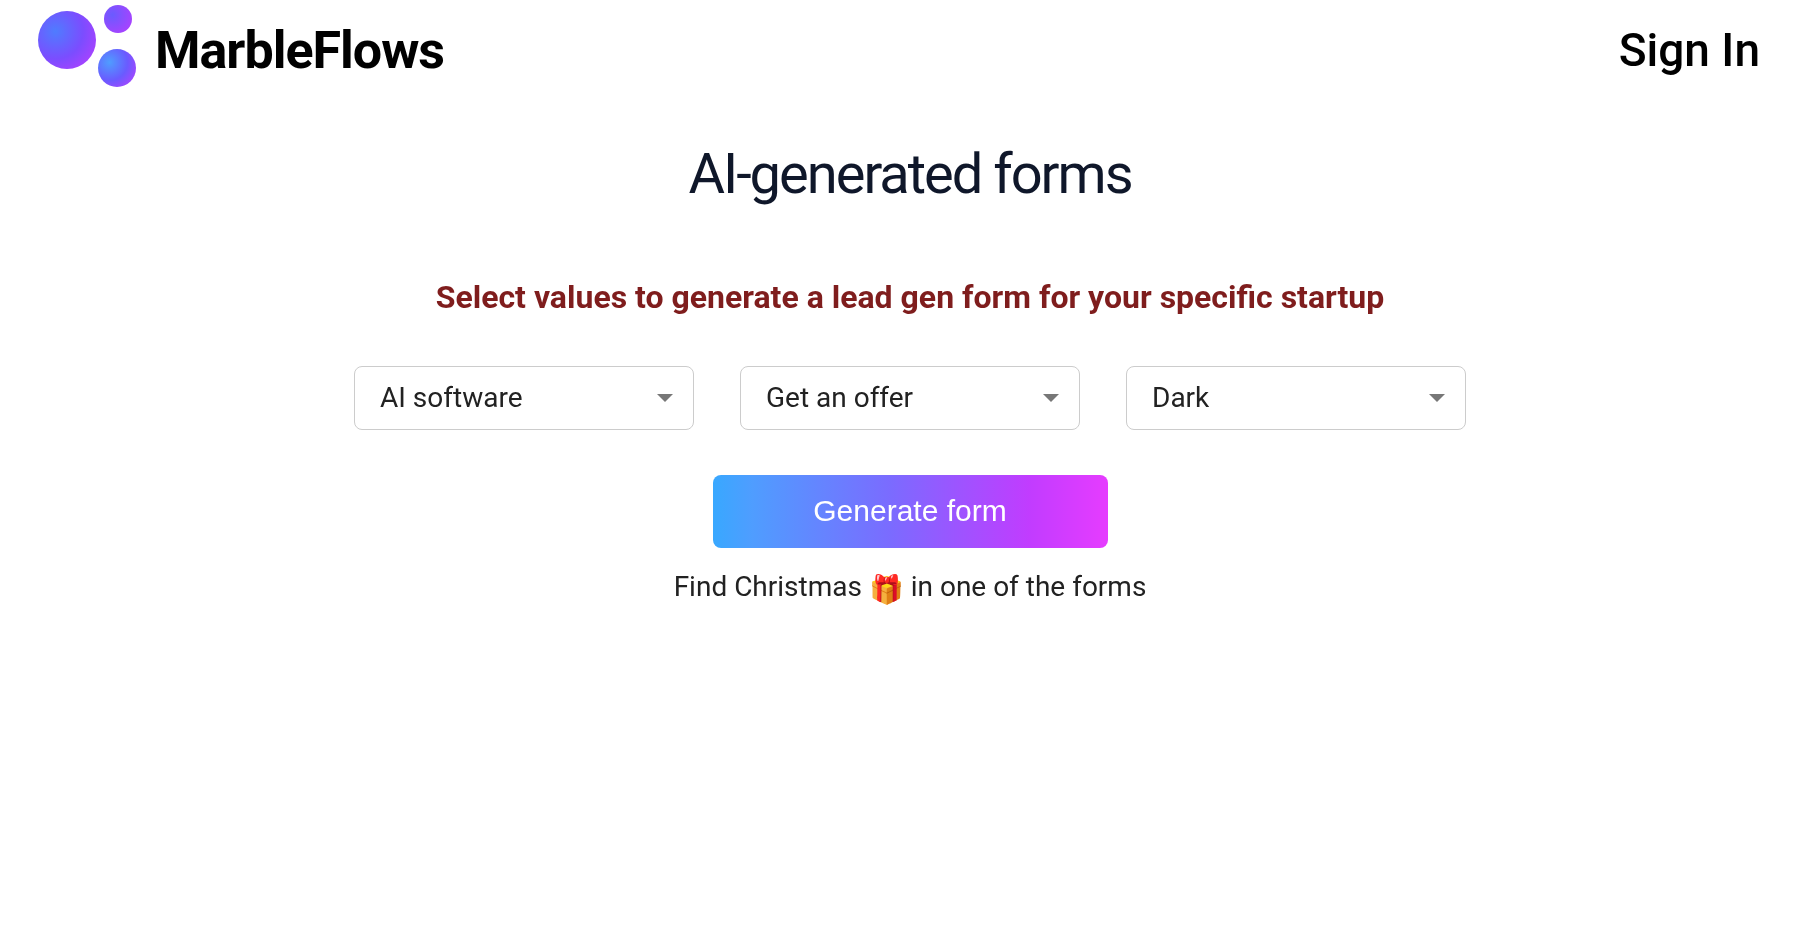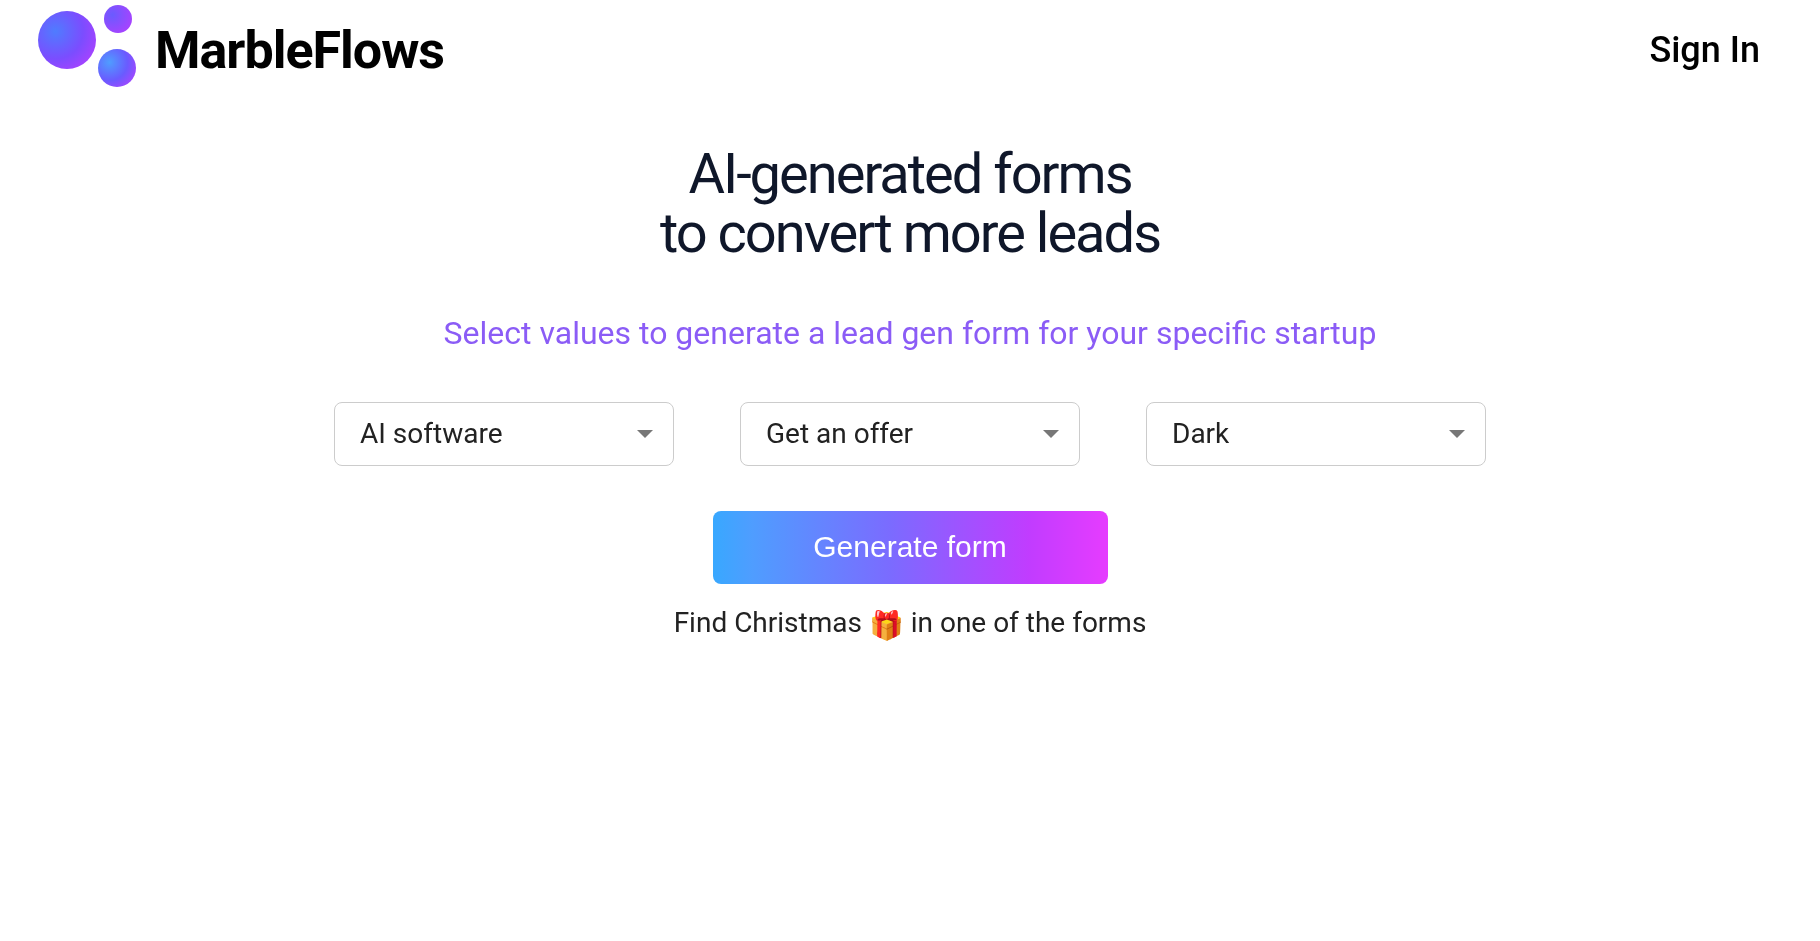--- a/index.html
+++ b/index.html
@@ -48,48 +48,48 @@
     left: 78px; top: 44px;
     background: radial-gradient(circle at 30% 35%, #4f9dff 0%, #6a5bff 50%, #c13cff 100%);
   }
   .brand-name {
     font-size: 52px;
     font-weight: 700;
     letter-spacing: -1px;
     color: #000;
   }
   .signin {
-    font-size: 36px;
+    font-size: 46px;
     font-weight: 500;
     color: #000;
     cursor: pointer;
     text-decoration: none;
     padding: 10px 20px;
   }
   .hero {
     text-align: center;
     padding-top: 45px;
   }
   .hero h1 {
     font-size: 56px;
     font-weight: 400;
     line-height: 1.05;
     letter-spacing: -2px;
     color: #0f172a;
   }
   .subtitle {
-    margin-top: 51px;
+    margin-top: 74px;
     font-size: 32px;
-    font-weight: 400;
-    color: #8b5cf6;
+    font-weight: 700;
+    color: #7f1d1d;
   }
   .controls {
     display: flex;
     justify-content: center;
-    gap: 66px;
+    gap: 46px;
     margin-top: 50px;
   }
   .select {
     width: 340px;
     height: 64px;
     border: 1px solid #ccc;
     border-radius: 8px;
     background: #fff;
     display: flex;
     align-items: center;
@@ -145,21 +145,20 @@
         <div class="c3"></div>
     </div>
     <div class="brand-name">MarbleFlows</div>
   </div>
   <a class="signin">Sign In</a>
 </div>
 
 <div class="hero">
   <h1>
     <span>AI-generated forms</span><br>
-    <span>to convert more leads</span>
   </h1>
   <div class="subtitle">Select values to generate a lead gen form for your specific startup</div>
 
   <div class="controls">
     <div class="select">
       <span class="select-label">AI software</span>
       <span class="chevron"></span>
     </div>
     <div class="select">
       <span class="select-label">Get an offer</span>

